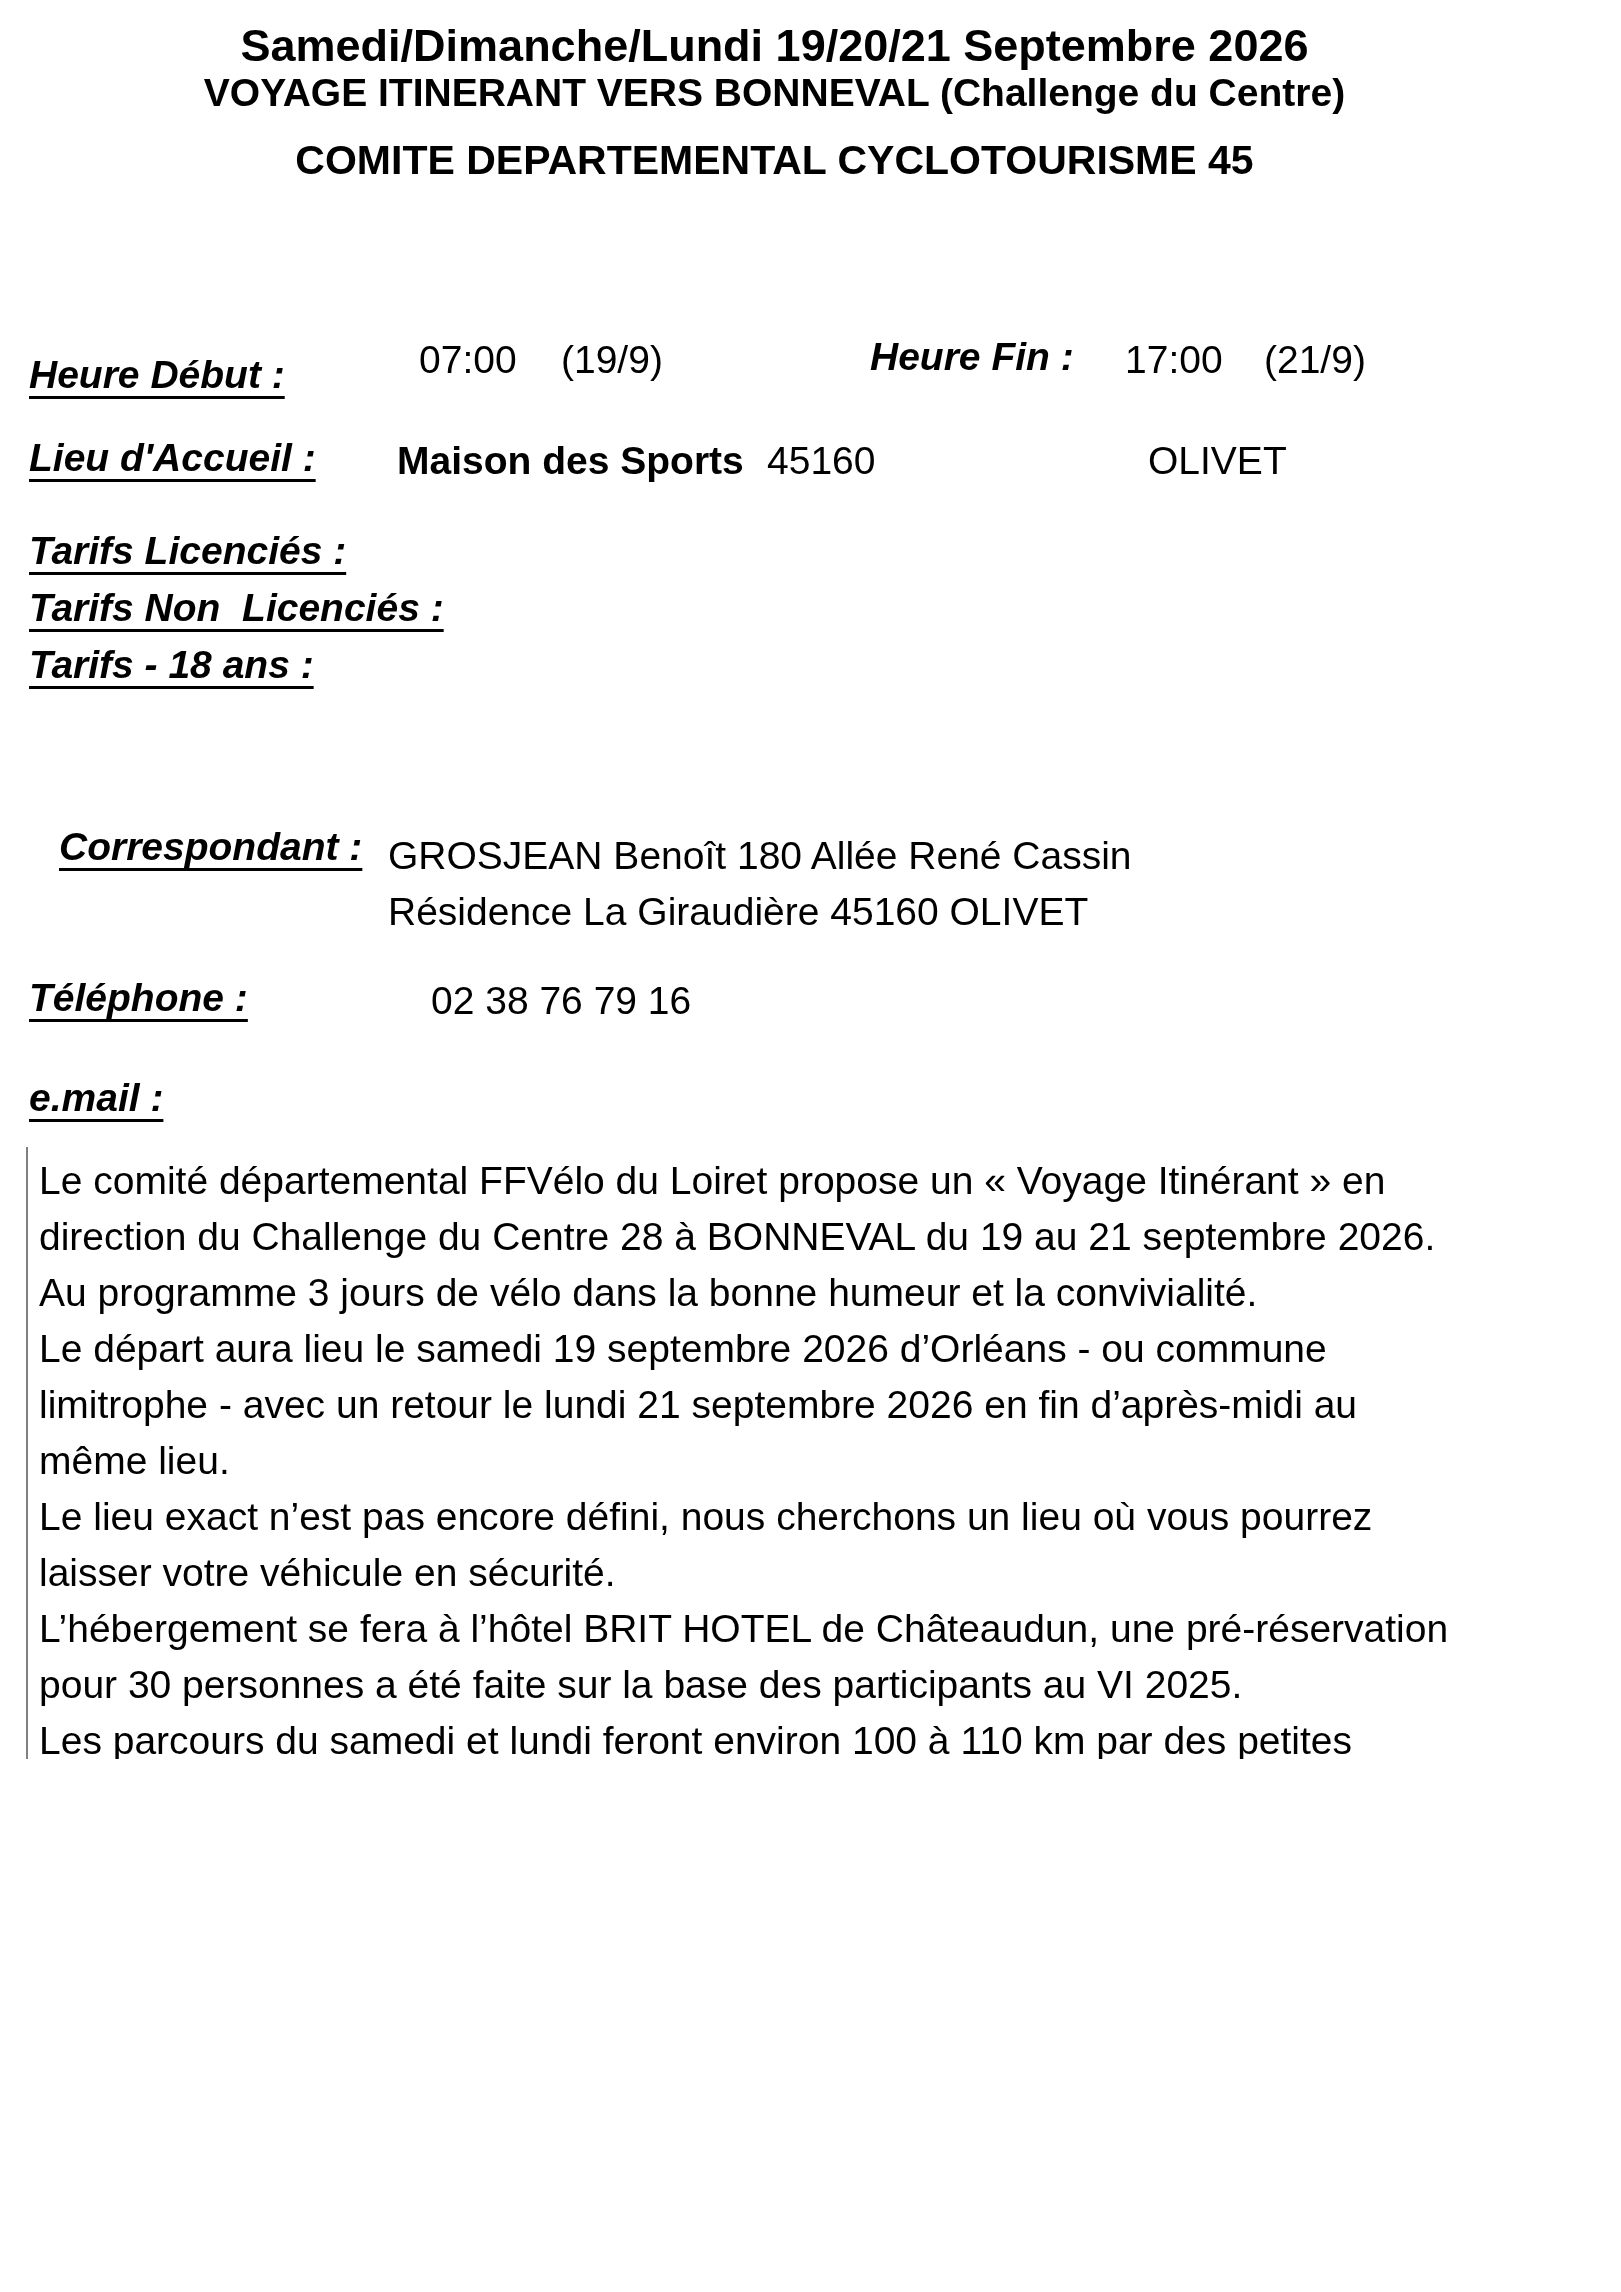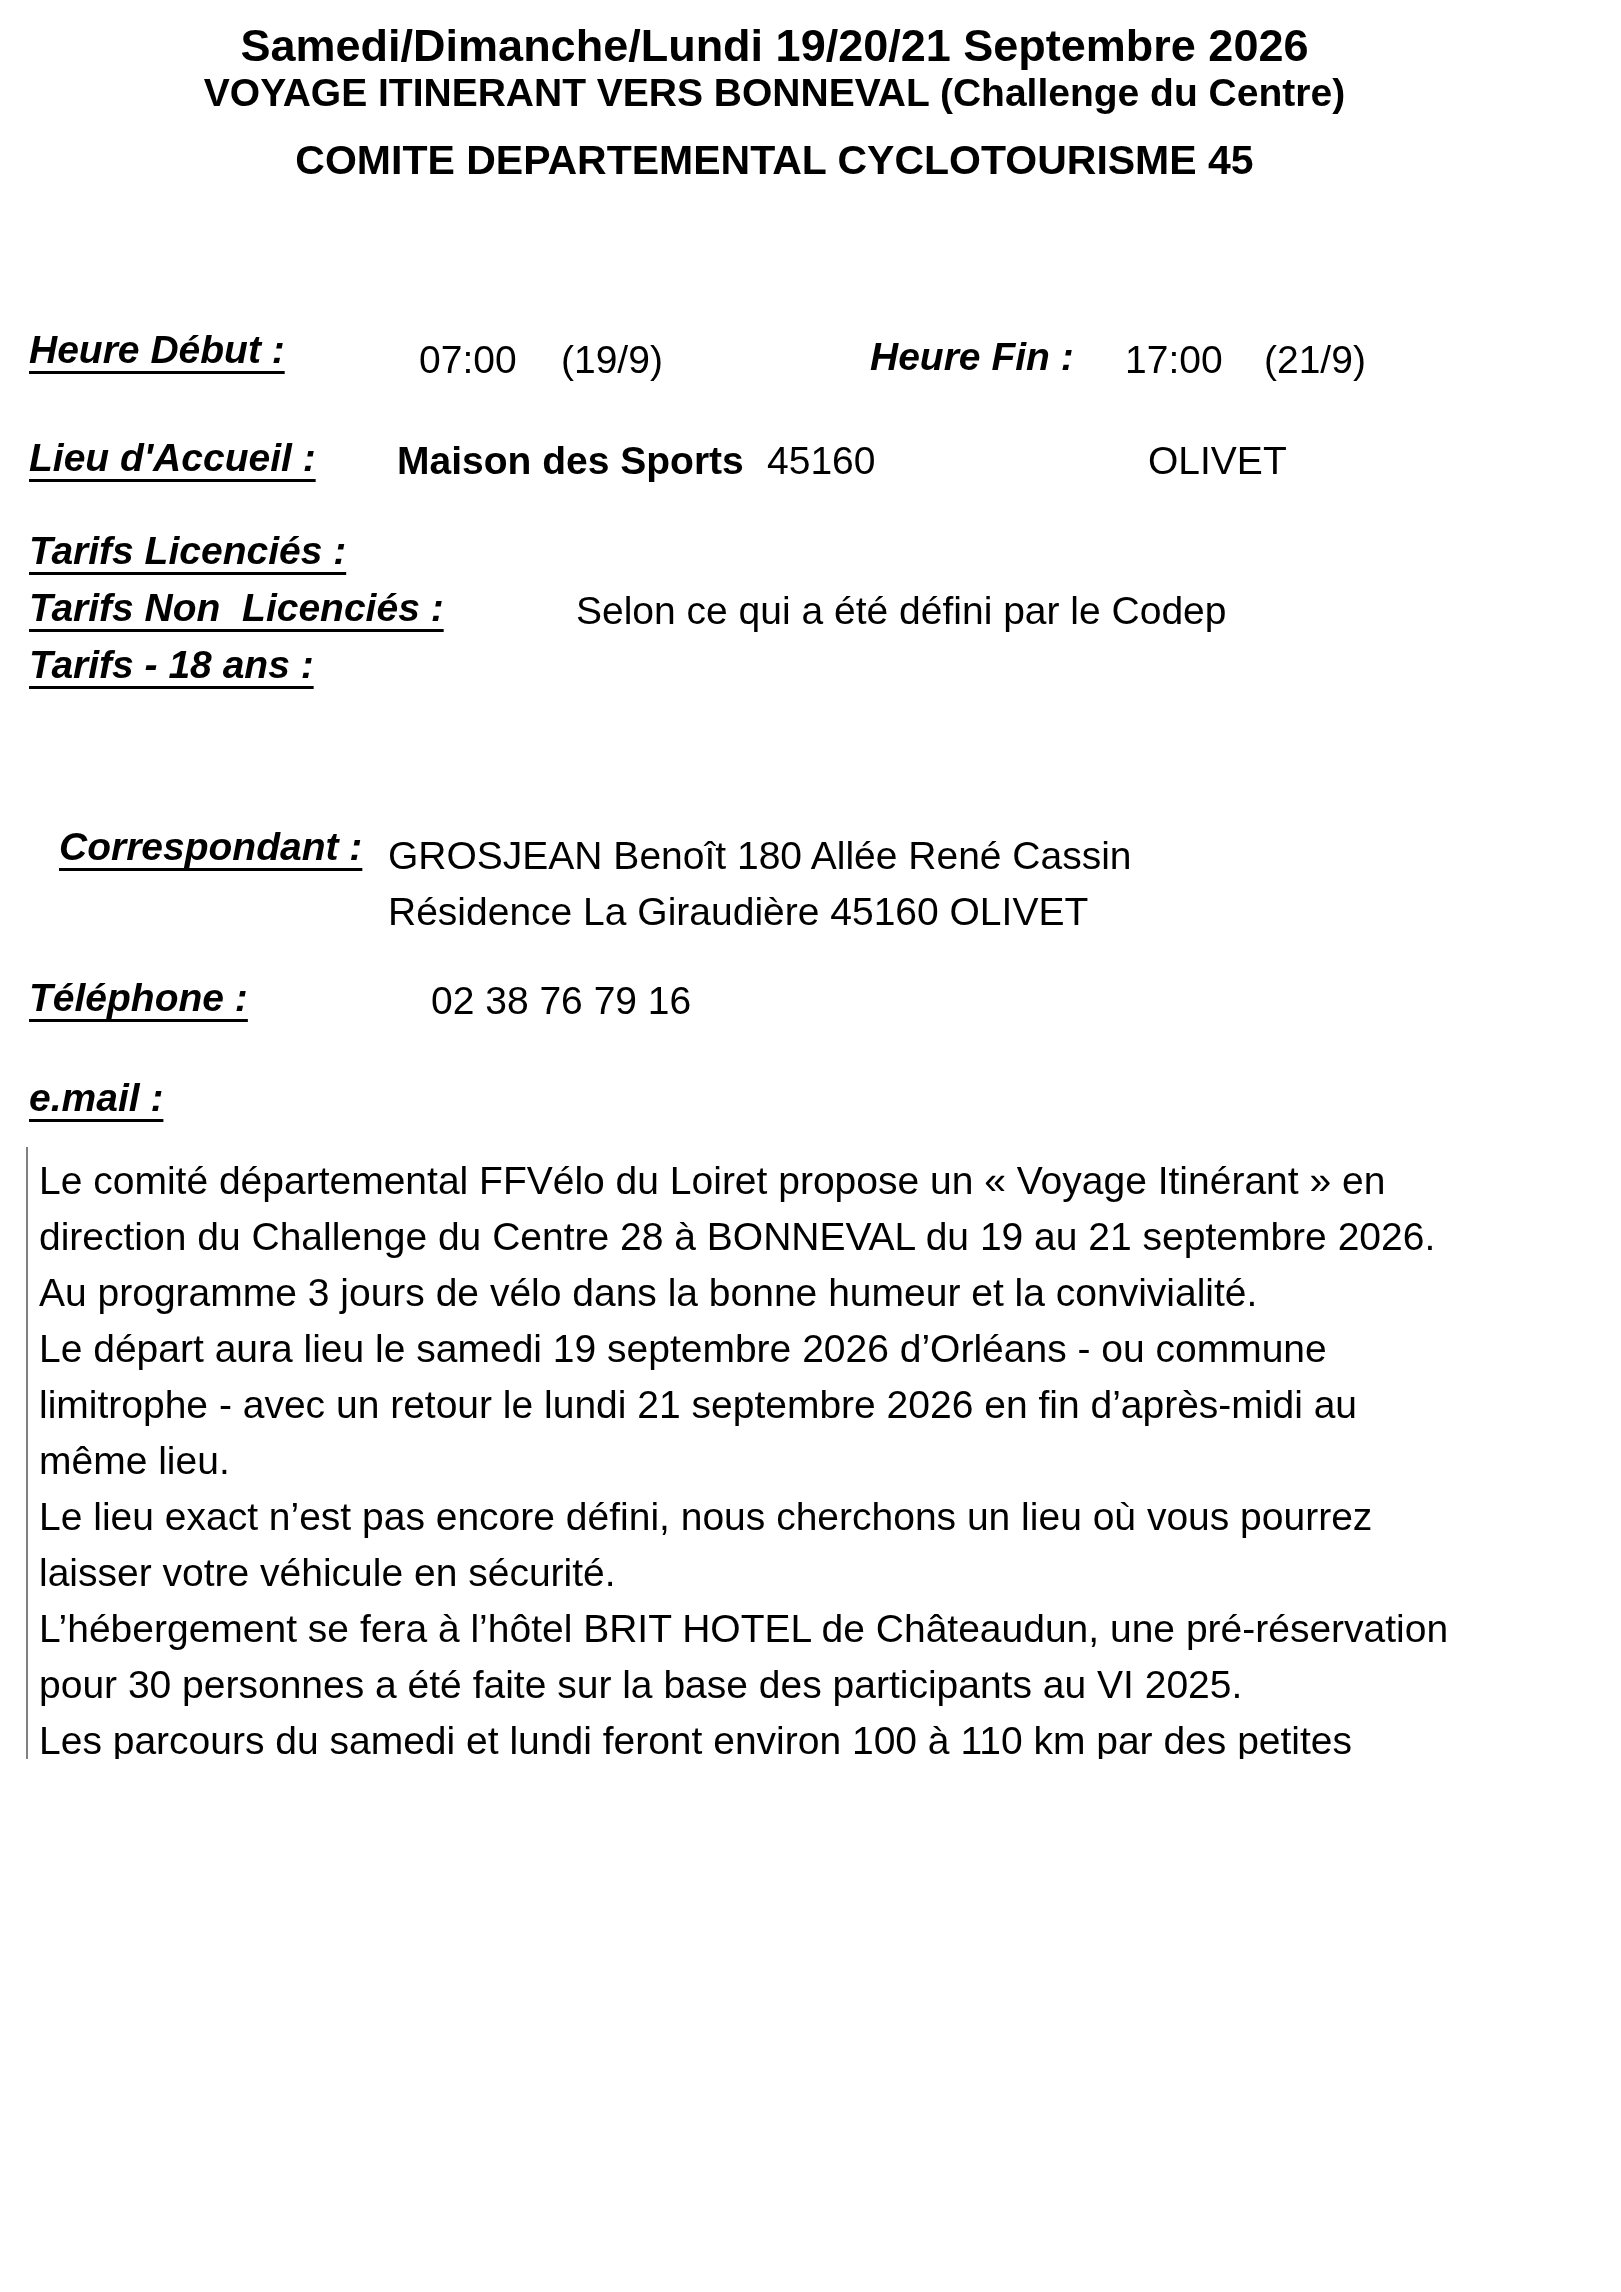--- a/index.html
+++ b/index.html
@@ -91,35 +91,34 @@
 <body>
 
 <div class="page">
 
   <div class="titles">
     <div class="title1">Samedi/Dimanche/Lundi 19/20/21 Septembre 2026</div>
     <div class="title2">VOYAGE ITINERANT VERS BONNEVAL (Challenge du Centre)</div>
     <div class="title3">COMITE DEPARTEMENTAL CYCLOTOURISME 45</div>
   </div>
 
-  <span class="lbl" style="left:29px; top:328px;">Heure Début :</span>
+  <span class="lbl" style="left:29px; top:353px;">Heure Début :</span>
   <span class="val" style="left:419px; top:338px;">07:00</span>
   <span class="val" style="left:561px; top:338px;">(19/9)</span>
   <span class="lbl no-underline" style="left:870px; top:335px;">Heure Fin :</span>
   <span class="val" style="left:1125px; top:338px;">17:00</span>
   <span class="val" style="left:1264px; top:338px;">(21/9)</span>
 
   <span class="lbl" style="left:29px; top:436px;">Lieu d'Accueil :</span>
   <span class="val" style="left:397px; top:439px;font-weight:bold;">Maison des Sports</span>
   <span class="val" style="left:767px; top:439px;">45160</span>
   <span class="val" style="left:1148px; top:439px;">OLIVET</span>
 
   <span class="lbl" style="left:29px; top:529px;">Tarifs Licenciés :</span>
   <span class="lbl" style="left:29px; top:586px;">Tarifs Non  Licenciés :</span>
-  <span class="val" style="left:576px; top:589px;">Selon ce qui a été défini par le Codep</span>
   <span class="lbl" style="left:29px; top:643px;">Tarifs - 18 ans :</span>
 
   <span class="lbl" style="left:59px; top:825px;">Correspondant :</span>
   <span class="val multiline" style="left:388px; top:828px;">GROSJEAN Benoît 180 Allée René Cassin
 Résidence La Giraudière 45160 OLIVET</span>
 
   <span class="lbl" style="left:29px; top:976px;">Téléphone :</span>
   <span class="val" style="left:431px; top:979px;">02 38 76 79 16</span>
 
   <span class="lbl" style="left:29px; top:1076px;">e.mail :</span>

